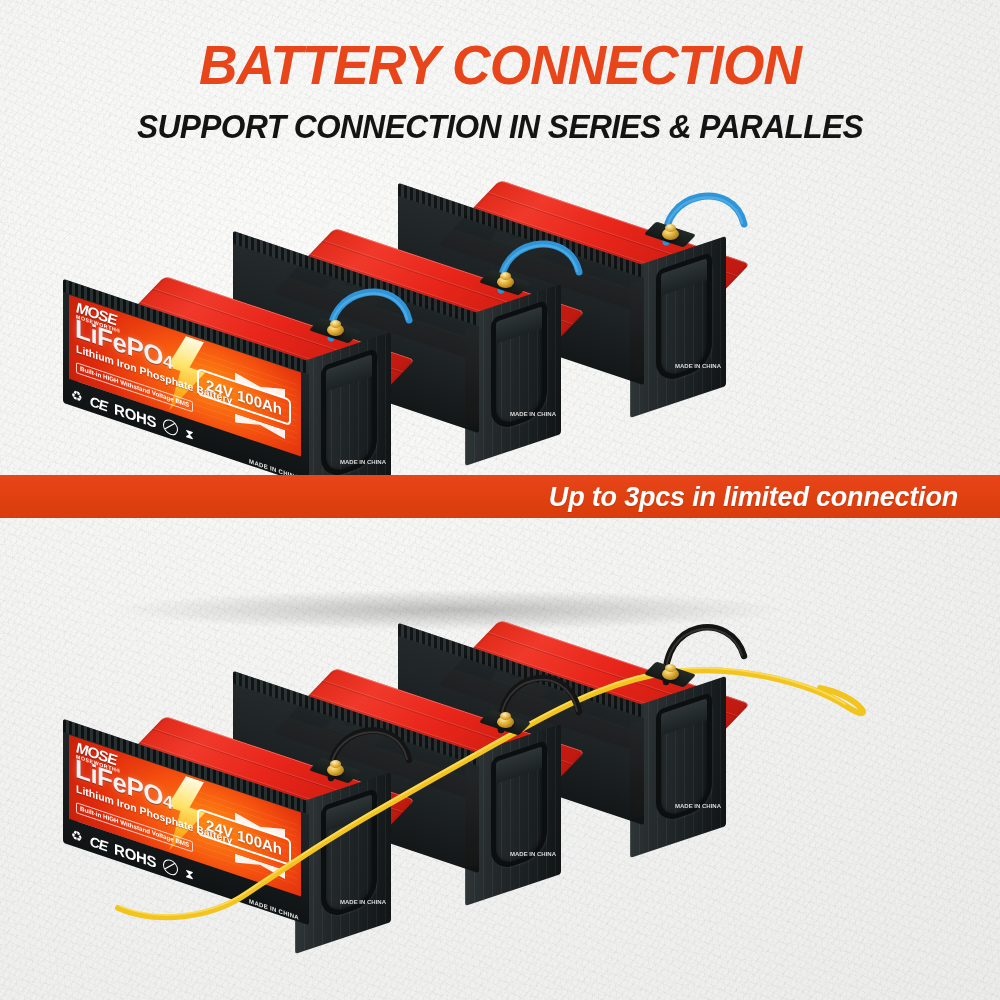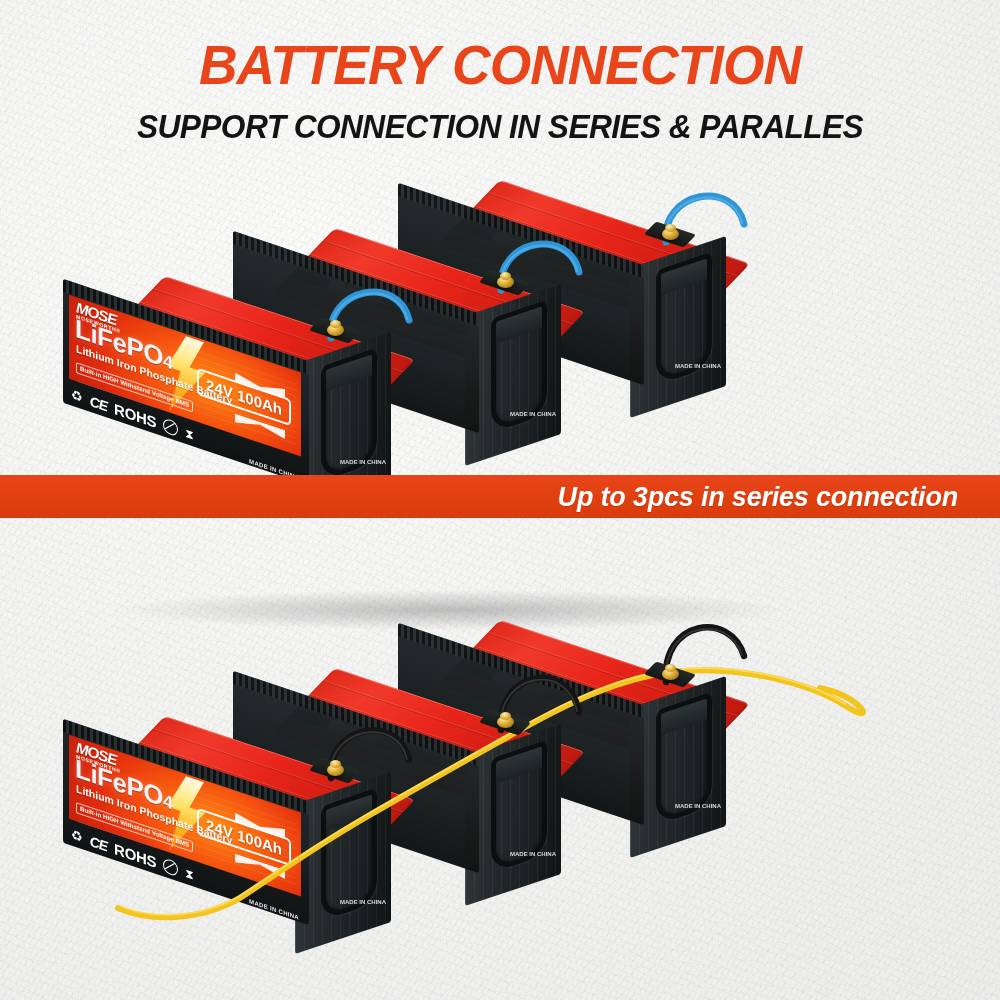--- a/index.html
+++ b/index.html
@@ -377,21 +377,21 @@
         <path d="M666,72 C661,22 733,8 744,54"></path>
       </g>
       <g fill="none" stroke="#55b0e8" stroke-width="2.4" stroke-linecap="round" opacity=".75">
         <path d="M331,166 C327,120 397,107 407,149"></path>
         <path d="M501,118 C497,72 567,59 577,101"></path>
         <path d="M666,70 C662,24 732,11 742,53"></path>
       </g>
     </svg>
 
     <div class="banner" style="top:305px;">
-      <div class="banner-text">Up to 3pcs in series connection</div>
+      <div class="banner-text">Up to 3pcs in limited connection</div>
     </div>
   </div>
 
   <div class="group" style="left:0;top:610px;width:1000px;height:345px;">
 
     <div class="bat" style="left:440px;top:10px;">
       <div class="lid" style="left:60px;top:0;width:250px;height:86px;">
         <div class="ridge" style="top:16px"></div>
           <div class="ridge d" style="top:17px"></div>
         <div class="ridge" style="top:34px"></div>

